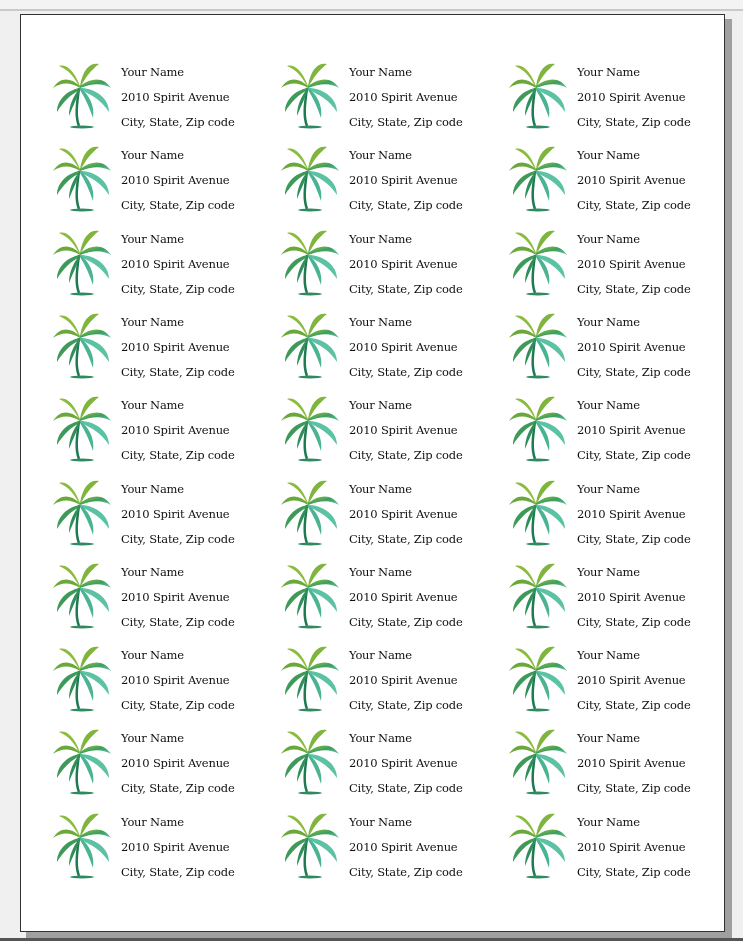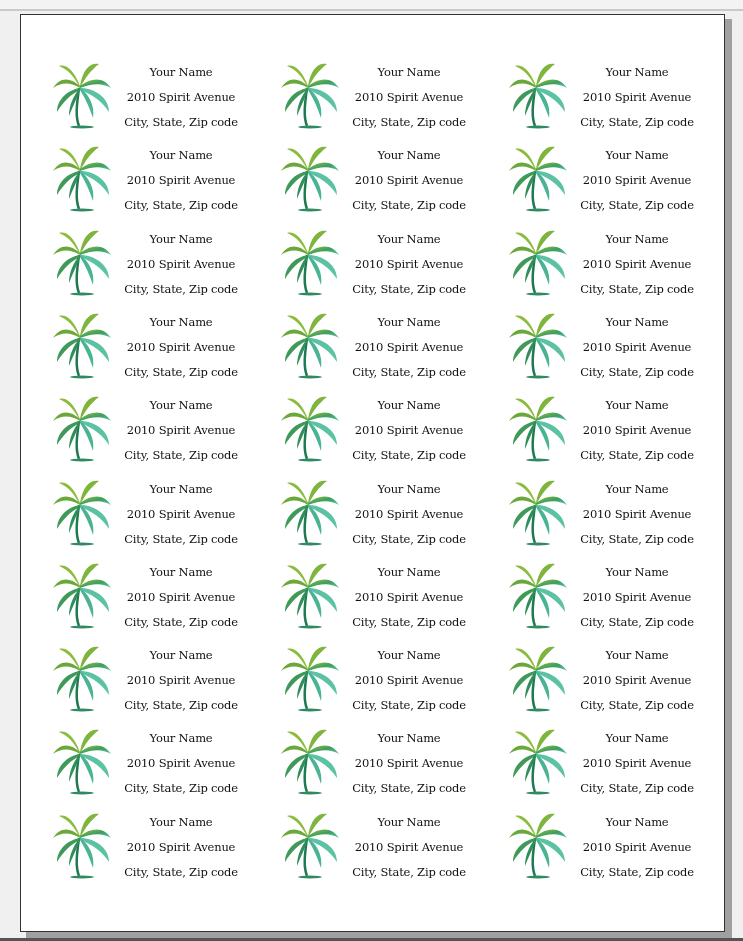--- a/index.html
+++ b/index.html
@@ -10,21 +10,21 @@
   }
   .topbar { position:absolute; left:0; top:0; width:743px; height:9px; background:#f3f3f3; border-bottom:2px solid #c9c9c9; }
   .bottombar { position:absolute; left:0; bottom:0; width:743px; height:3px; background:#555; }
   .page-shadow { position:absolute; left:26px; top:19px; width:706px; height:919px; background:#a0a0a0; }
   .page {
     position:absolute; left:20px; top:14px; width:705px; height:918px;
     background:#fff; border:1px solid #333; box-sizing:border-box;
   }
   .label { position:absolute; width:228px; height:83px; }
   .palm { position:absolute; left:8px; top:-14px; width:66px; height:72px; }
-  .lines { position:absolute; left:80px; top:-8px; width:120px; text-align:center; color:#111; font-size:11.5px; letter-spacing:-0.2px; }
+  .lines { position:absolute; left:80px; top:-8px; width:120px; color:#111; font-size:11.5px; letter-spacing:-0.2px; }
   .lines div { height:25px; line-height:16px; white-space:nowrap; }
 </style>
 </head>
 <body>
 
 <div class="topbar"></div>
 <div class="page-shadow"></div>
 <div class="page" id="page">
     <div class="label" style="left: 20px; top: 57px;">
     <svg class="palm" viewBox="0 0 66 72">

